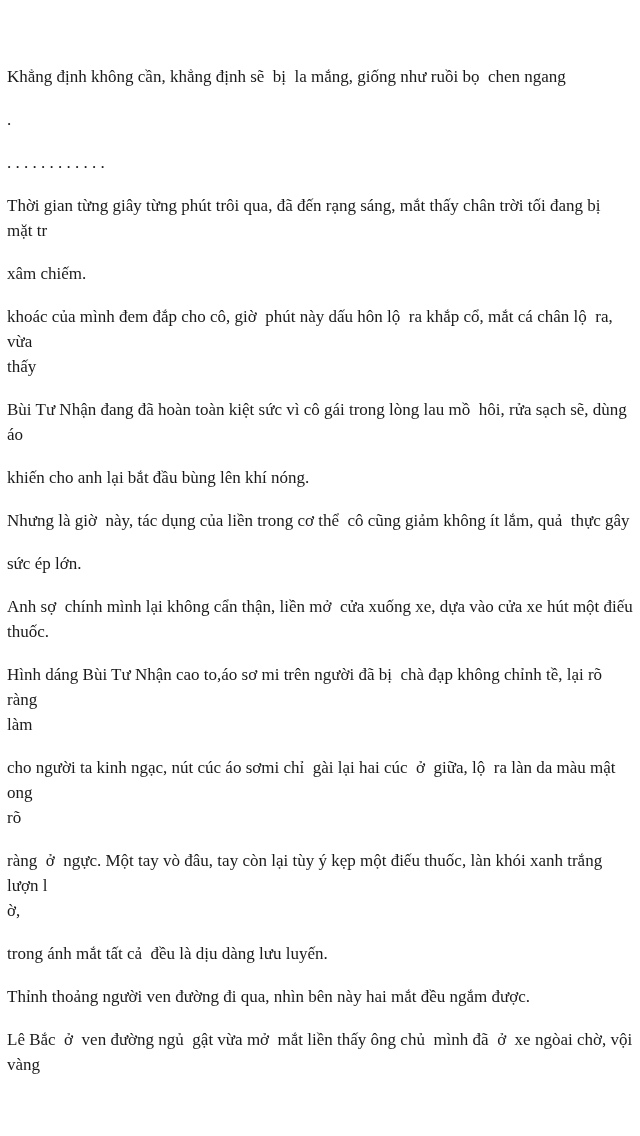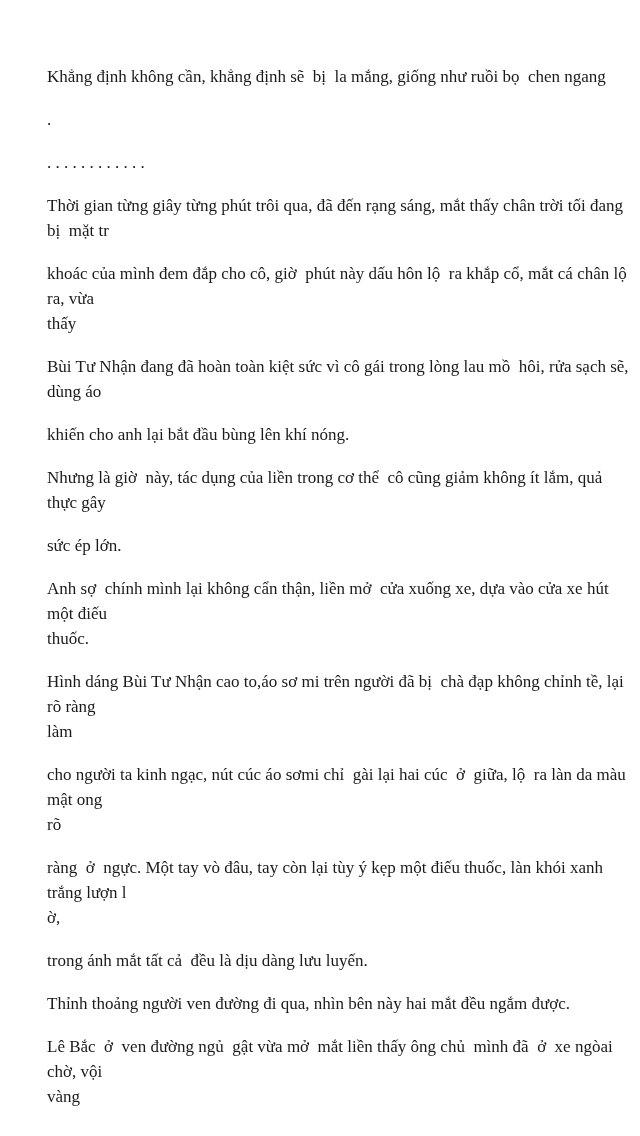--- a/index.html
+++ b/index.html
@@ -22,32 +22,32 @@
     color: #1a1a1a;
   }
   .novel-text p {
     margin: 18px 0;
     line-height: 25px;
     white-space: pre-wrap; 
     word-break: break-word;
   }
   .novel-text .line {
     display: block; 
-    margin-left: 40px;
   }
 </style>
 </head>
 <body style="background: rgb(255, 255, 255);">
 
 <div class="reader-page" style="color: rgb(26, 26, 26);">
   <div class="novel-text">
       <p><span class="line">Khẳng định không cần, khẳng định sẽ  bị  la mắng, giống như ruồi bọ  chen ngang</span></p>
       <p><span class="line">.</span></p>
       <p><span class="line">. . . . . . . . . . . .</span></p>
       <p><span class="line">Thời gian từng giây từng phút trôi qua, đã đến rạng sáng, mắt thấy chân trời tối đang bị  mặt tr</span></p>
+      <p><span class="line">xâm chiếm.</span></p>
       <p><span class="line">khoác của mình đem đắp cho cô, giờ  phút này dấu hôn lộ  ra khắp cổ, mắt cá chân lộ  ra, vừa</span><span class="line">thấy</span></p>
       <p><span class="line">Bùi Tư Nhận đang đã hoàn toàn kiệt sức vì cô gái trong lòng lau mồ  hôi, rửa sạch sẽ, dùng áo</span></p>
       <p><span class="line">khiến cho anh lại bắt đầu bùng lên khí nóng.</span></p>
       <p><span class="line">Nhưng là giờ  này, tác dụng của liền trong cơ thể  cô cũng giảm không ít lắm, quả  thực gây</span></p>
       <p><span class="line">sức ép lớn.</span></p>
       <p><span class="line">Anh sợ  chính mình lại không cẩn thận, liền mở  cửa xuống xe, dựa vào cửa xe hút một điếu</span><span class="line">thuốc.</span></p>
       <p><span class="line">Hình dáng Bùi Tư Nhận cao to,áo sơ mi trên người đã bị  chà đạp không chỉnh tề, lại rõ ràng</span><span class="line">làm</span></p>
       <p><span class="line">cho người ta kinh ngạc, nút cúc áo sơmi chỉ  gài lại hai cúc  ở  giữa, lộ  ra làn da màu mật ong</span><span class="line">rõ</span></p>
       <p><span class="line">ràng  ở  ngực. Một tay vò đâu, tay còn lại tùy ý kẹp một điếu thuốc, làn khói xanh trắng lượn l</span><span class="line">ờ,</span></p>
       <p><span class="line">trong ánh mắt tất cả  đều là dịu dàng lưu luyến.</span></p>

